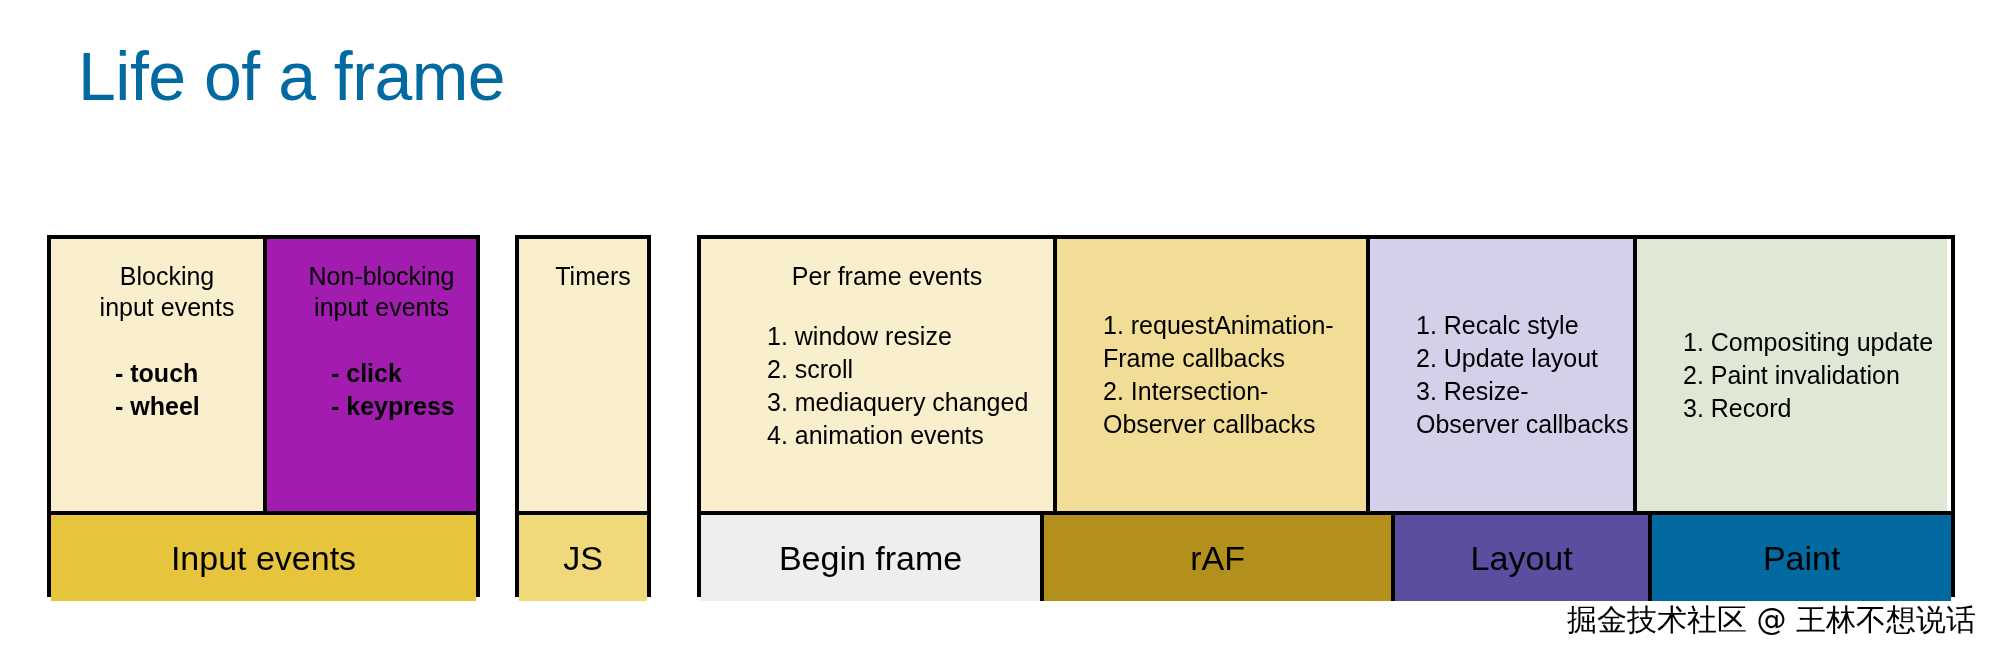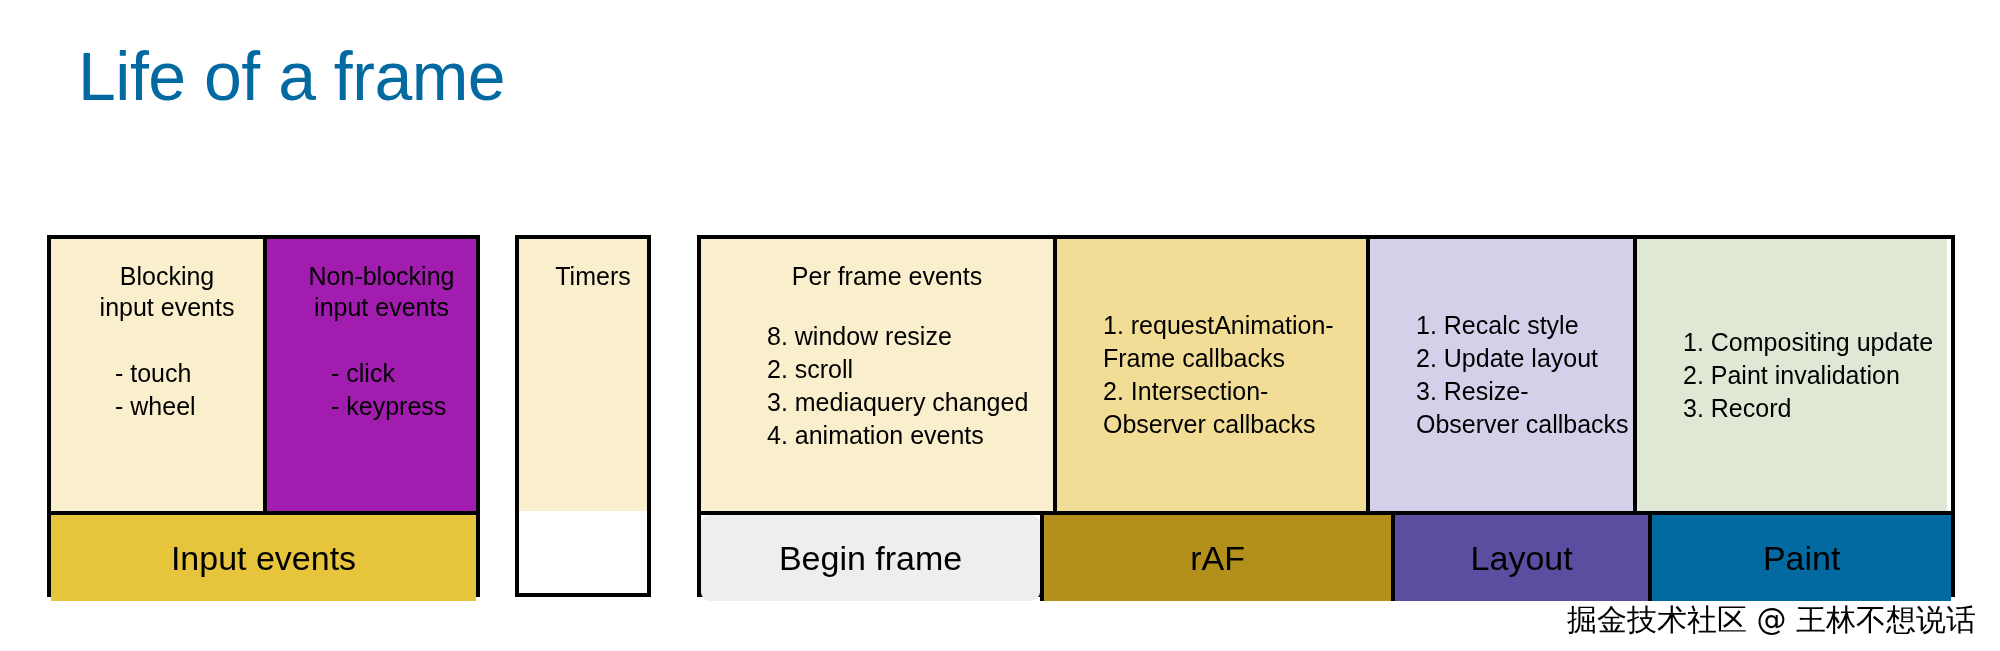--- a/index.html
+++ b/index.html
@@ -108,20 +108,21 @@
   }
 
   
   .list-under-heading {
     margin-top: 28px;
     padding-left: 46px;
   }
   .list-dash {
     margin-top: 34px;
     padding-left: 44px;
+    font-weight: bold;
   }
   .list-centeredblock {
     margin: auto 0;
     padding-left: 26px;
   }
 
   
   #watermark {
     position: absolute;
     right: 24px;
@@ -165,29 +166,32 @@
       <div class="label-cell" style="width:425px; background:#e6c53c;">Input events</div>
     </div>
   </div>
 
   <div class="group" style="left:515px; top:235px; width:136px; height:362px;">
     <div class="detail-row">
       <div class="detail-cell" style="width:128px; background:#faefcd;">
         <div class="cell-heading" style="padding-left:6px; padding-right:6px;">Timers</div>
       </div>
     </div>
+    <div class="label-row">
+      <div class="label-cell" style="width:128px; background:#f0d97a;">JS</div>
+    </div>
   </div>
 
   <div class="group" style="left:697px; top:235px; width:1258px; height:362px;">
     <div class="detail-row">
 
       <div class="detail-cell" style="width:352px; background:#faefcd;">
         <div class="cell-heading">Per frame events</div>
         <ul class="cell-list list-under-heading">
-          <li>8. window resize</li>
+          <li>1. window resize</li>
           <li>2. scroll</li>
           <li>3. mediaquery changed</li>
           <li>4. animation events</li>
         </ul>
       </div>
 
       <div class="detail-cell" style="width:313px; background:#f2dd96;">
         <ul class="cell-list list-centeredblock">
           <li>1. requestAnimation-
 Frame callbacks</li>
@@ -209,21 +213,21 @@
         <ul class="cell-list list-centeredblock">
           <li>1. Compositing update</li>
           <li>2. Paint invalidation</li>
           <li>3. Record</li>
         </ul>
       </div>
 
     </div>
 
     <div class="label-row">
-      <div class="label-cell" style="width:352px; background:#eeeeee;border-radius:9px;">Begin frame</div>
+      <div class="label-cell" style="width:352px; background:#eeeeee;">Begin frame</div>
       <div class="label-cell" style="width:364px; background:#b3901c;">rAF</div>
       <div class="label-cell" style="width:267px; background:#5b4ea0;">Layout</div>
       <div class="label-cell" style="width:314px; background:#0369a1;">Paint</div>
     </div>
   </div>
 
 </div>
 
 <div id="watermark">掘金技术社区 @ 王林不想说话</div>
 

